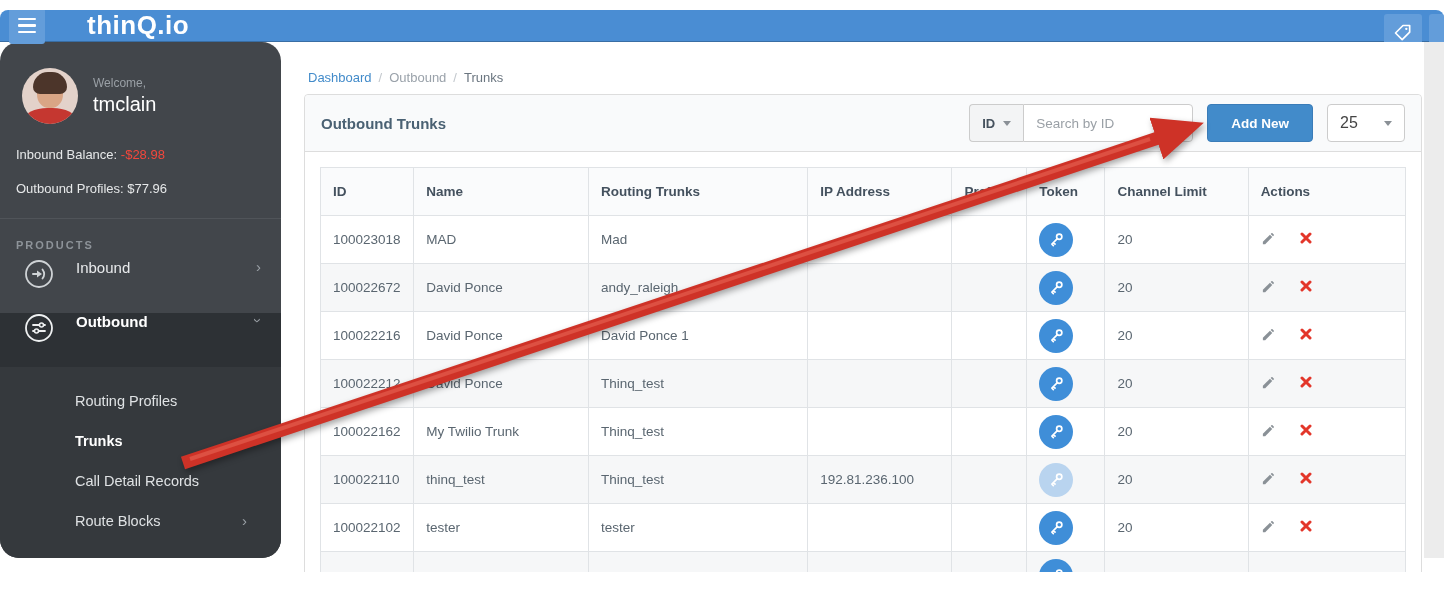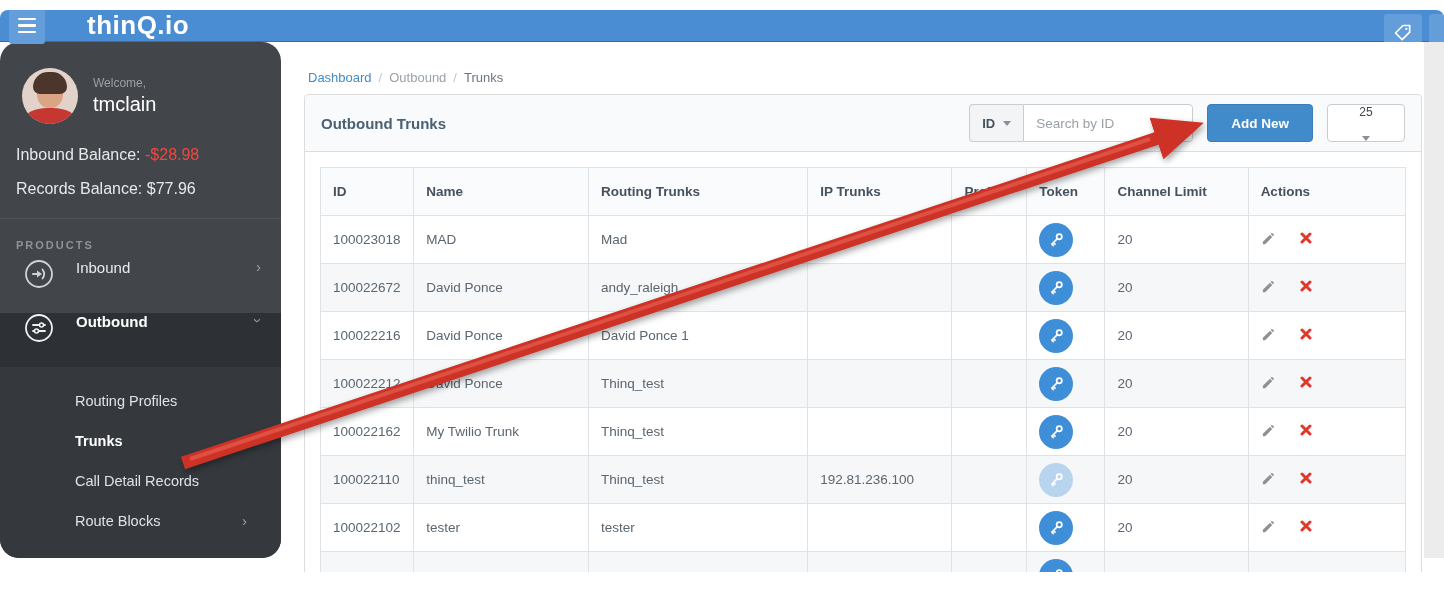--- a/index.html
+++ b/index.html
@@ -32,21 +32,21 @@
   .avatar { width:56px; height:56px; border-radius:50%; position:relative; overflow:hidden;
             background:#e3d2ca; flex:none; }
   .avatar .hair { position:absolute; left:11px; top:4px; width:34px; height:22px;
             border-radius:17px 17px 8px 8px; background:#4c352a; }
   .avatar .face { position:absolute; left:15px; top:10px; width:26px; height:30px;
             border-radius:45%; background:#d9a585; }
   .avatar .shirt { position:absolute; left:2px; bottom:-10px; width:52px; height:26px;
             border-radius:45% 45% 0 0; background:#c53730; }
   .welcome { font-size:12px; color:#9aa0a6; }
   .username { font-size:20px; color:#fff; margin-top:3px; }
-  .balances { margin:14px 0 0 16px; font-size:16px; }
+  .balances { margin:14px 0 0 16px; font-size:13px; }
   .balance-line { line-height:34px; color:#e6e8e9; }
   .val-red { color:#f3473c; }
   .sidebar-divider { border-top:1px solid rgba(255,255,255,.08); margin-top:12px; }
   .products-label { margin:20px 16px 8px; font-size:11px; font-weight:bold;
                     letter-spacing:2px; color:#8d9399; }
   .nav-item { height:54px; display:flex; align-items:flex-start; padding:0 20px 0 24px; cursor:pointer; }
   .nav-item.active { background:#2d3135; }
   .nav-icon { width:30px; height:30px; margin-right:22px; flex:none; }
   .nav-label { flex:1; font-size:15px; color:#e8eaec; }
   .nav-item.active .nav-label { font-weight:bold; color:#fff; }
@@ -78,21 +78,21 @@
            font-size:13px; font-weight:bold; color:#46525e; cursor:pointer; }
   .caret { width:0; height:0; border-left:4px solid transparent; border-right:4px solid transparent;
            border-top:5px solid #8a9096; }
   .search-input { width:170px; border:1px solid #ccc; border-radius:0 4px 4px 0;
            padding:0 12px; font-size:13.5px; color:#555; outline:none; }
   .search-input::placeholder { color:#9aa0a6; }
   .add-new-btn { height:38px; padding:0 23px; background:#428bca; border:1px solid #3a7cb8;
            border-radius:4px; color:#fff; font-size:13.5px; font-weight:bold; cursor:pointer; }
   .page-size { height:38px; width:78px; border:1px solid #ccc; border-radius:4px; background:#fff;
            display:flex; align-items:center; justify-content:space-between; padding:0 12px;
-           font-size:12px; color:#444; cursor:pointer;flex-direction:column; }
+           font-size:16px; color:#444; cursor:pointer; }
 
   .panel-body { padding:15px; }
   table { width:100%; border-collapse:collapse; border:1px solid #d6d9dc; table-layout:fixed; }
   th, td { border:1px solid #e0e3e6; height:48px; padding:0 12px; text-align:left;
            font-size:13.5px; overflow:hidden; white-space:nowrap; }
   th { background:#fafbfc; color:#44515e; font-weight:bold; }
   td { color:#5a6670; }
   tbody tr:nth-child(even) { background:#f6f7f8; }
   .token-btn { width:34px; height:34px; border-radius:50%; background:#3f8ed8;
            display:flex; align-items:center; justify-content:center; cursor:pointer; border:none; }
@@ -143,21 +143,21 @@
           <div class="username">tmclain</div>
         </div>
       </div>
 
       <div class="balances">
         <div class="balance-line">
           <span>Inbound Balance:</span>
           <span class="val-red">-$28.98</span>
         </div>
         <div class="balance-line">
-          <span>Records Balance:</span>
+          <span>Outbound Profiles:</span>
           <span>$77.96</span>
         </div>
       </div>
 
       <div class="sidebar-divider"></div>
       <div class="products-label">PRODUCTS</div>
 
       <div class="nav-item">
         <span class="nav-icon">
           <svg width="30" height="30" viewBox="0 0 30 30" fill="none">
@@ -227,21 +227,21 @@
                 <col style="width: 6.9%;">
                 <col style="width: 7.2%;">
                 <col style="width: 13.2%;">
                 <col style="width: 14.5%;">
               </colgroup>
             <thead>
                 <tr id="thead-row">
                   <th>ID</th>
                   <th>Name</th>
                   <th>Routing Trunks</th>
-                  <th>IP Trunks</th>
+                  <th>IP Address</th>
                   <th>Prefix</th>
                   <th>Token</th>
                   <th>Channel Limit</th>
                   <th>Actions</th>
                 </tr>
               </thead>
             <tbody id="tbody">
                 <tr>
                   <td>100023018</td>
                   <td>MAD</td>

